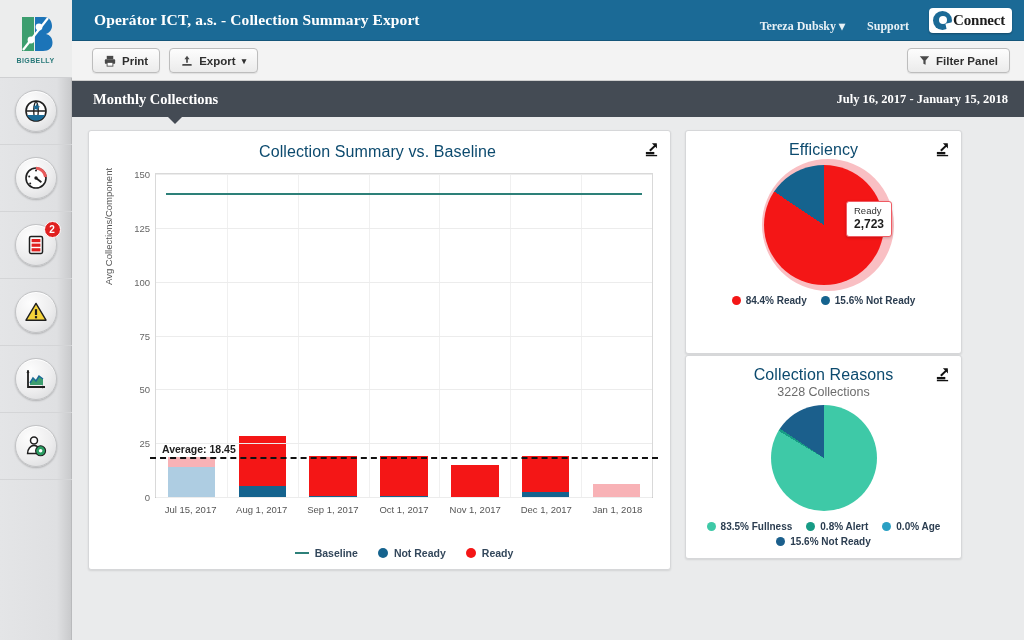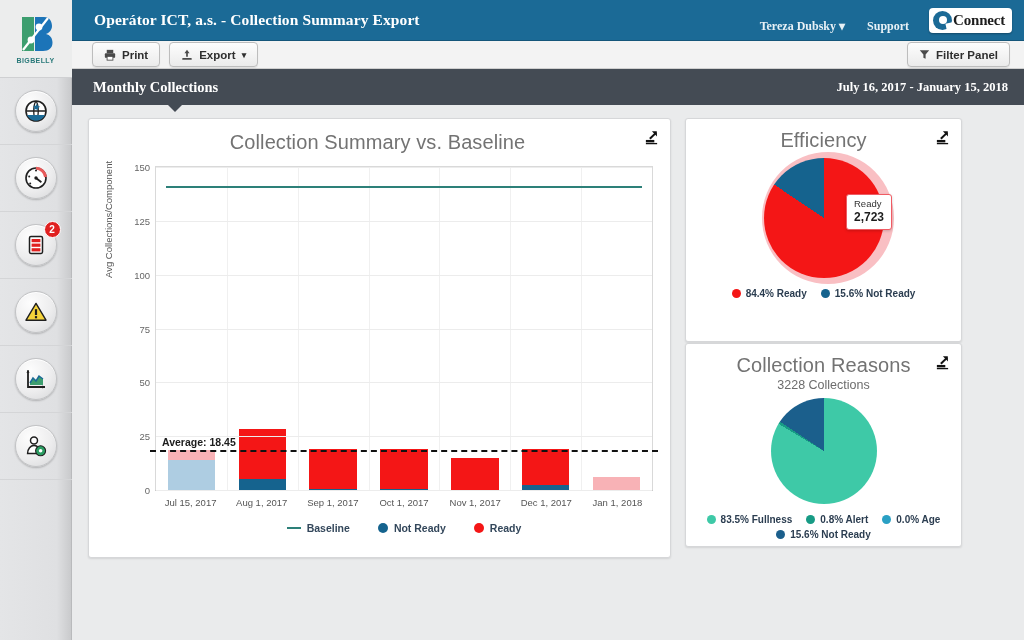--- a/index.html
+++ b/index.html
@@ -93,21 +93,21 @@
     content: ""; position: absolute; right: -1px; bottom: 1px;
     width: 7px; height: 6px; background: #fff;
     transform: rotate(-12deg);
   }
   .connect-word {
     font-family: "Liberation Serif", serif; font-size: 15px;
     font-weight: bold; color: #1d1d1d; letter-spacing: -.2px;
   }
 
   .toolbar {
-    height: 28px; background: #f3f3f3;
+    height: 40px; background: #f3f3f3;
     border-bottom: 1px solid #cfcfcf;
     display: flex; align-items: center;
     padding: 0 14px 0 20px;
   }
   .btn {
     height: 25px; padding: 0 11px;
     display: inline-flex; align-items: center; gap: 6px;
     background: linear-gradient(#fdfdfd, #ebebeb);
     border: 1px solid #bdbdbd; border-radius: 4px;
     font-size: 11.5px; color: #2f2f2f; font-weight: bold;
@@ -151,21 +151,21 @@
     border-radius: 3px;
     box-shadow: 0 1px 2px rgba(0,0,0,.10);
     position: relative;
   }
   .card-left { width: 583px; height: 440px; padding: 12px 14px 8px 10px; }
   .right-col { display: flex; flex-direction: column; gap: 1px; }
   .card-eff { width: 277px; height: 224px; padding: 10px 12px; }
   .card-reasons { width: 277px; height: 204px; padding: 10px 12px; }
 
   .card-title {
-    text-align: center; font-size: 20px; color: #737373;
+    text-align: center; font-size: 16px; color: #0c4a6e;
     font-weight: normal; letter-spacing: .1px;
   }
   .card-sub {
     text-align: center; font-size: 12.5px; color: #6c6c6c; margin-top: 1px;
   }
   .expand-icon {
     position: absolute; right: 11px; top: 11px;
     width: 15px; height: 15px;
   }
 
@@ -219,22 +219,22 @@
   .seg-ready-f { background: #f8b2b6; }
   .seg-notready-f { background: #aecde2; }
   .xticks {
     position: absolute; left: 56px; width: 498px; top: 337px;
     display: flex;
   }
   .xtick {
     flex: 1; text-align: center; font-size: 9.5px; color: #555;
   }
   .chart-legend {
-    position: absolute; left: 56px; width: 498px; top: 362px;
-    display: flex; justify-content: center; align-items: center; gap: 28px;
+    position: absolute; left: 56px; width: 498px; top: 380px;
+    display: flex; justify-content: center; align-items: center; gap: 20px;
   }
   .leg-item { display: flex; align-items: center; gap: 6px; font-size: 10.5px; font-weight: bold; color: #33475b; }
   .leg-dot { width: 10px; height: 10px; border-radius: 50%; }
   .leg-dash { width: 14px; height: 2.5px; background: #2d8079; }
 
   
   .pie-wrap { position: relative; display: flex; justify-content: center; margin-top: 6px; }
   .pie-halo {
     position: absolute; width: 132px; height: 132px; border-radius: 50%;
     background: #f9bfc3; top: 50%; left: 50%;

